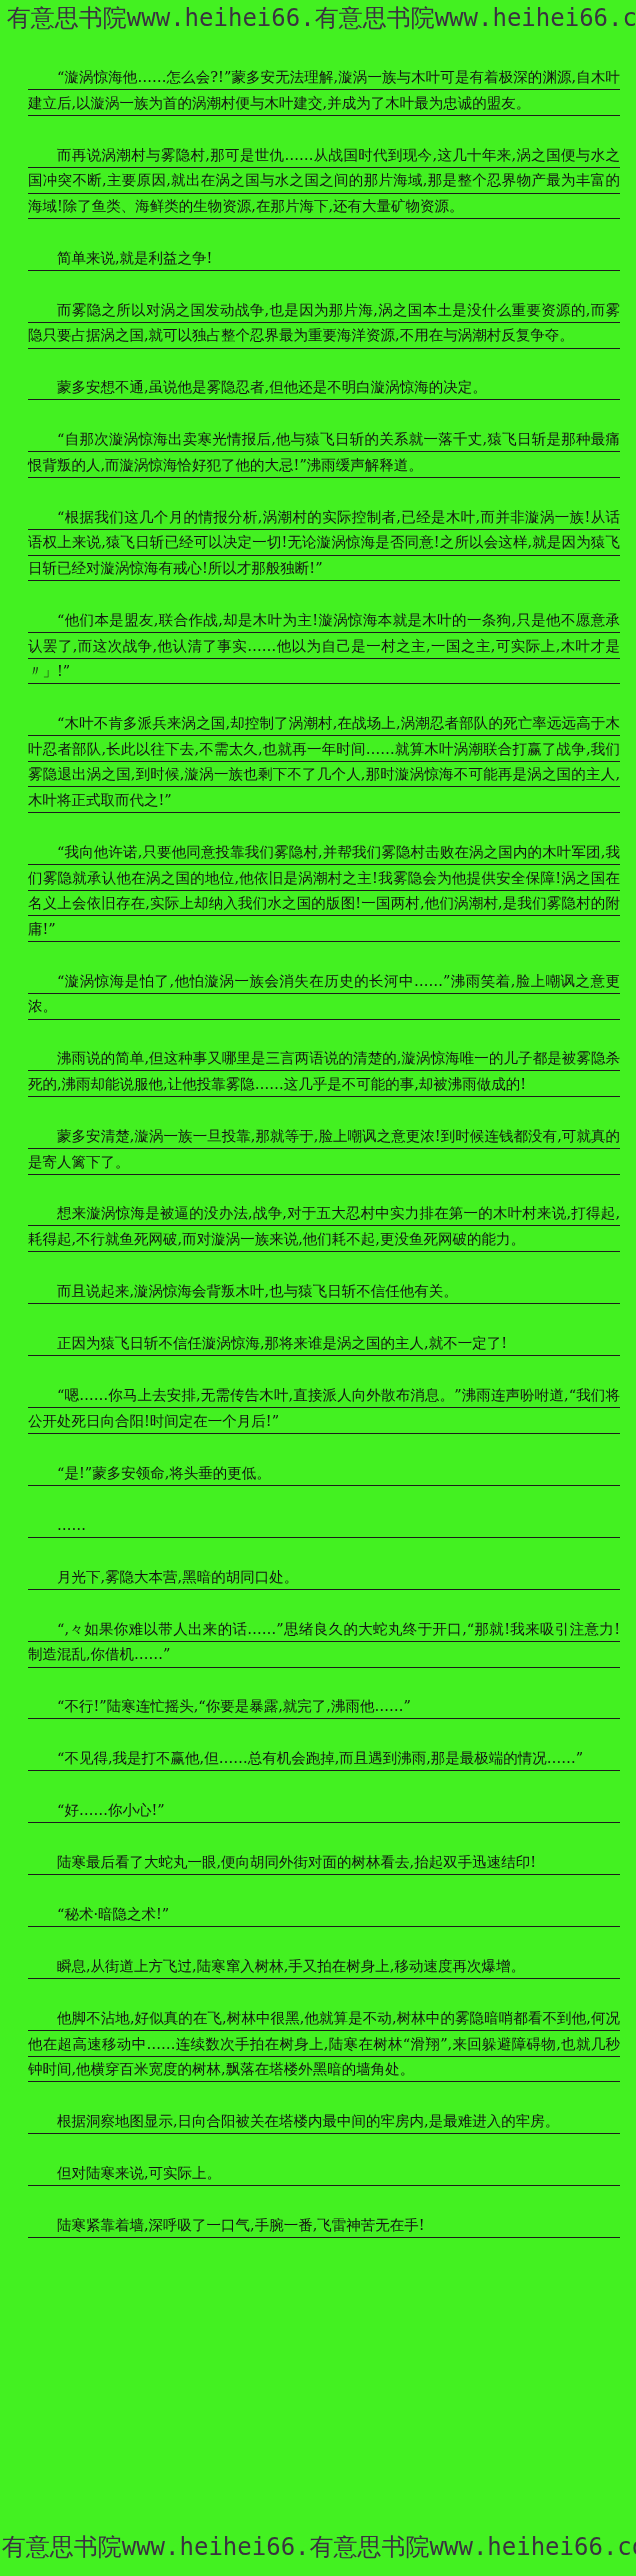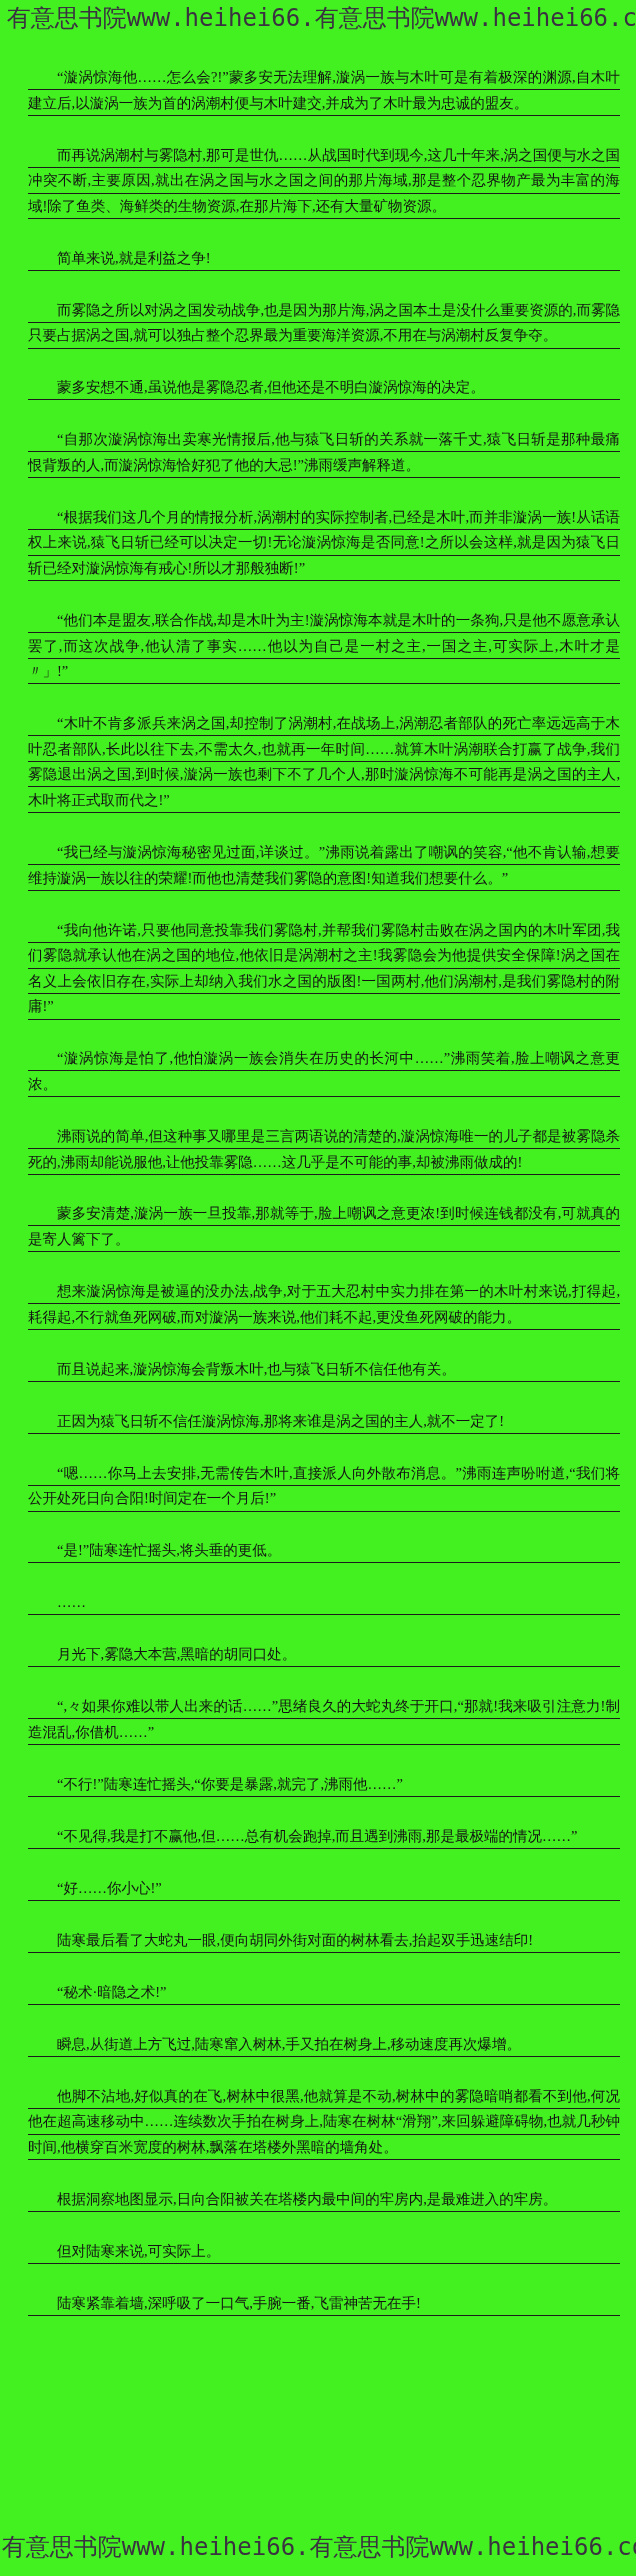--- a/index.html
+++ b/index.html
@@ -50,40 +50,39 @@
     );
   }
 </style>
 </head>
 <body style="background: rgb(67, 241, 33);">
 
 <div class="page">
 
   <div class="watermark top" style="color: rgb(58, 50, 64);">有意思书院www.heihei66.有意思书院www.heihei66.com</div>
 
-  <div class="content" style="color: rgb(19, 19, 19); font-family: Liberation Serif, serif;">
+  <div class="content" style="color: rgb(19, 19, 19);">
     <p>“漩涡惊海他……怎么会?!”蒙多安无法理解,漩涡一族与木叶可是有着极深的渊源,自木叶建立后,以漩涡一族为首的涡潮村便与木叶建交,并成为了木叶最为忠诚的盟友。</p>
     <p>而再说涡潮村与雾隐村,那可是世仇……从战国时代到现今,这几十年来,涡之国便与水之国冲突不断,主要原因,就出在涡之国与水之国之间的那片海域,那是整个忍界物产最为丰富的海域!除了鱼类、海鲜类的生物资源,在那片海下,还有大量矿物资源。</p>
     <p>简单来说,就是利益之争!</p>
     <p>而雾隐之所以对涡之国发动战争,也是因为那片海,涡之国本土是没什么重要资源的,而雾隐只要占据涡之国,就可以独占整个忍界最为重要海洋资源,不用在与涡潮村反复争夺。</p>
     <p>蒙多安想不通,虽说他是雾隐忍者,但他还是不明白漩涡惊海的决定。</p>
     <p>“自那次漩涡惊海出卖寒光情报后,他与猿飞日斩的关系就一落千丈,猿飞日斩是那种最痛恨背叛的人,而漩涡惊海恰好犯了他的大忌!”沸雨缓声解释道。</p>
     <p>“根据我们这几个月的情报分析,涡潮村的实际控制者,已经是木叶,而并非漩涡一族!从话语权上来说,猿飞日斩已经可以决定一切!无论漩涡惊海是否同意!之所以会这样,就是因为猿飞日斩已经对漩涡惊海有戒心!所以才那般独断!”</p>
     <p>“他们本是盟友,联合作战,却是木叶为主!漩涡惊海本就是木叶的一条狗,只是他不愿意承认罢了,而这次战争,他认清了事实……他以为自己是一村之主,一国之主,可实际上,木叶才是〃」!”</p>
     <p>“木叶不肯多派兵来涡之国,却控制了涡潮村,在战场上,涡潮忍者部队的死亡率远远高于木叶忍者部队,长此以往下去,不需太久,也就再一年时间……就算木叶涡潮联合打赢了战争,我们雾隐退出涡之国,到时候,漩涡一族也剩下不了几个人,那时漩涡惊海不可能再是涡之国的主人,木叶将正式取而代之!”</p>
-    <p>“我已经与漩涡惊海秘密见过面,详谈过。”沸雨说着露出了嘲讽的笑容,“他不肯认输,想要维持漩涡一族以往的荣耀!而他也清楚我们雾隐的意图!知道我们想要什么。”</p>
     <p>“我向他许诺,只要他同意投靠我们雾隐村,并帮我们雾隐村击败在涡之国内的木叶军团,我们雾隐就承认他在涡之国的地位,他依旧是涡潮村之主!我雾隐会为他提供安全保障!涡之国在名义上会依旧存在,实际上却纳入我们水之国的版图!一国两村,他们涡潮村,是我们雾隐村的附庸!”</p>
     <p>“漩涡惊海是怕了,他怕漩涡一族会消失在历史的长河中……”沸雨笑着,脸上嘲讽之意更浓。</p>
     <p>沸雨说的简单,但这种事又哪里是三言两语说的清楚的,漩涡惊海唯一的儿子都是被雾隐杀死的,沸雨却能说服他,让他投靠雾隐……这几乎是不可能的事,却被沸雨做成的!</p>
     <p>蒙多安清楚,漩涡一族一旦投靠,那就等于,脸上嘲讽之意更浓!到时候连钱都没有,可就真的是寄人篱下了。</p>
     <p>想来漩涡惊海是被逼的没办法,战争,对于五大忍村中实力排在第一的木叶村来说,打得起,耗得起,不行就鱼死网破,而对漩涡一族来说,他们耗不起,更没鱼死网破的能力。</p>
     <p>而且说起来,漩涡惊海会背叛木叶,也与猿飞日斩不信任他有关。</p>
     <p>正因为猿飞日斩不信任漩涡惊海,那将来谁是涡之国的主人,就不一定了!</p>
     <p>“嗯……你马上去安排,无需传告木叶,直接派人向外散布消息。”沸雨连声吩咐道,“我们将公开处死日向合阳!时间定在一个月后!”</p>
-    <p>“是!”陆寒连忙摇头,将头垂的更低。</p>
+    <p>“是!”蒙多安领命,将头垂的更低。</p>
     <p>……</p>
     <p>月光下,雾隐大本营,黑暗的胡同口处。</p>
     <p>“,々如果你难以带人出来的话……”思绪良久的大蛇丸终于开口,“那就!我来吸引注意力!制造混乱,你借机……”</p>
     <p>“不行!”陆寒连忙摇头,“你要是暴露,就完了,沸雨他……”</p>
     <p>“不见得,我是打不赢他,但……总有机会跑掉,而且遇到沸雨,那是最极端的情况……”</p>
     <p>“好……你小心!”</p>
     <p>陆寒最后看了大蛇丸一眼,便向胡同外街对面的树林看去,抬起双手迅速结印!</p>
     <p>“秘术·暗隐之术!”</p>
     <p>瞬息,从街道上方飞过,陆寒窜入树林,手又拍在树身上,移动速度再次爆增。</p>
     <p>他脚不沾地,好似真的在飞,树林中很黑,他就算是不动,树林中的雾隐暗哨都看不到他,何况他在超高速移动中……连续数次手拍在树身上,陆寒在树林“滑翔”,来回躲避障碍物,也就几秒钟时间,他横穿百米宽度的树林,飘落在塔楼外黑暗的墙角处。</p>

